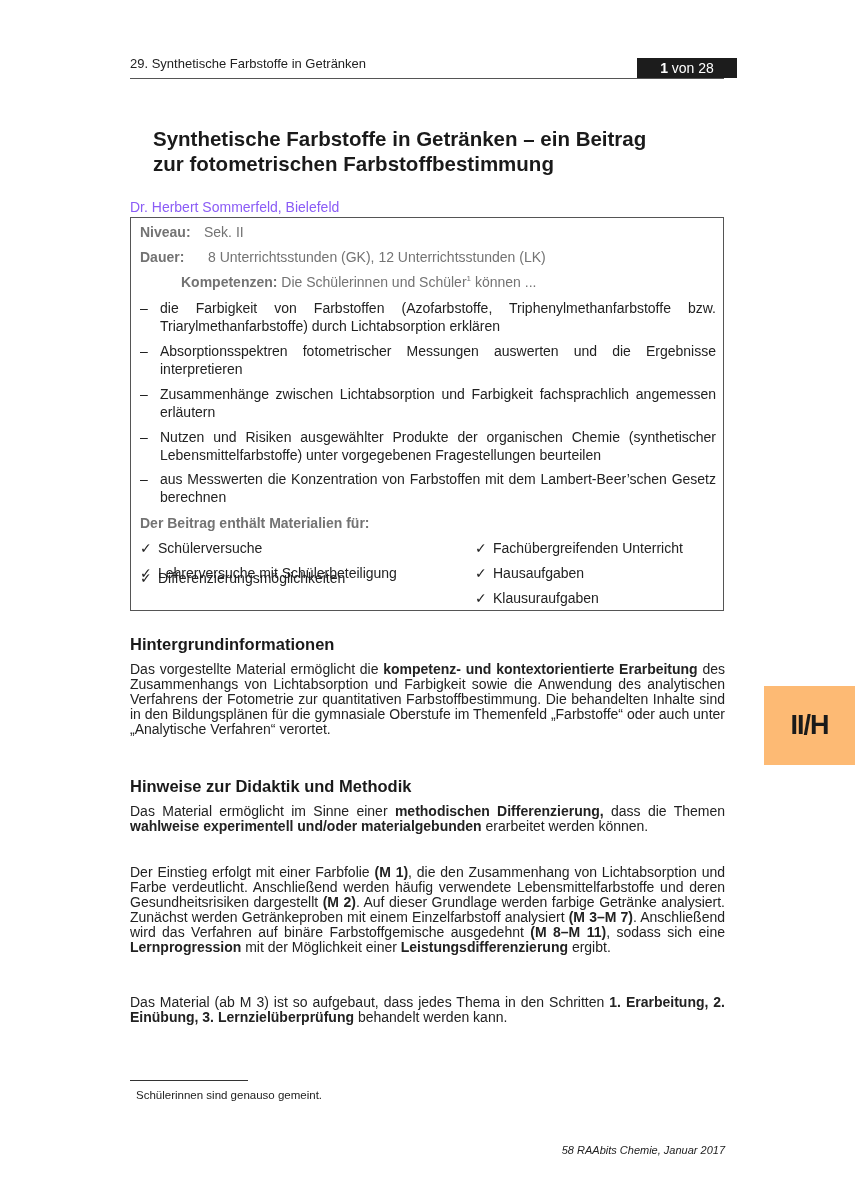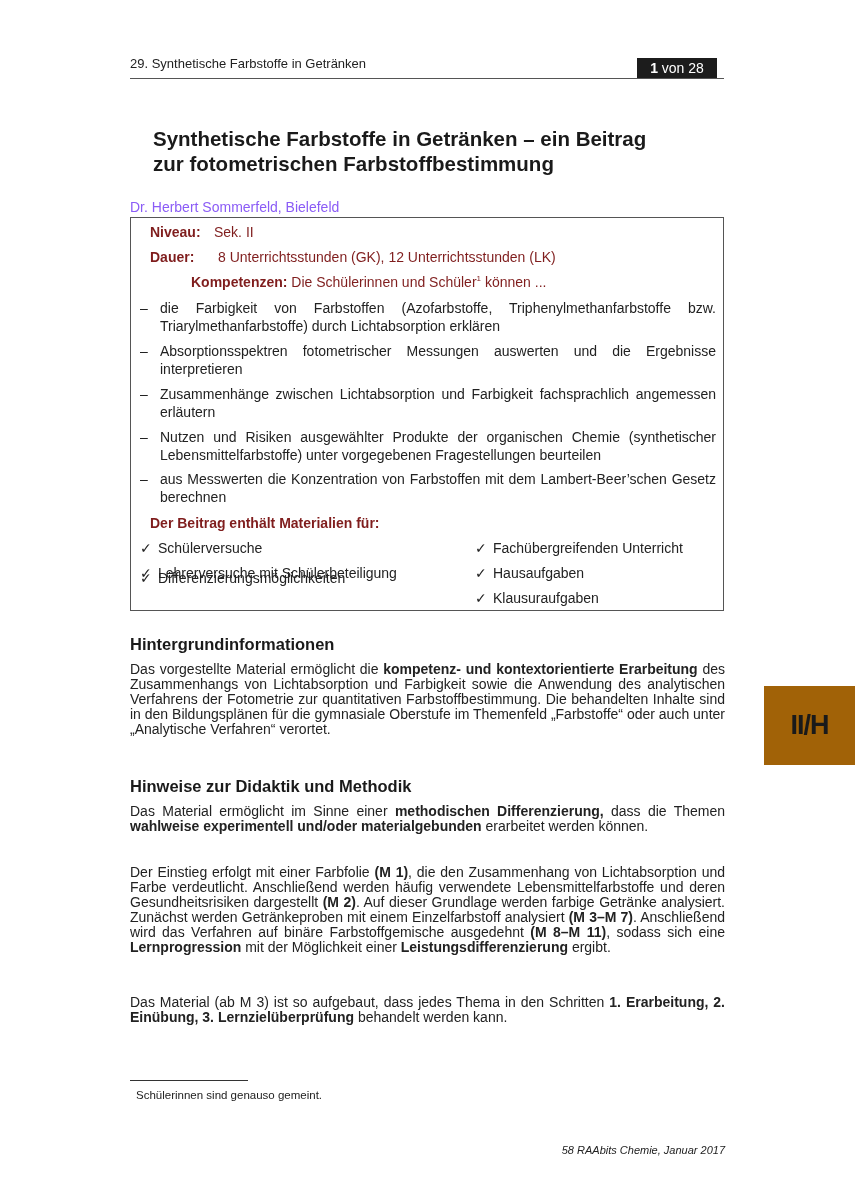--- a/index.html
+++ b/index.html
@@ -4,43 +4,43 @@
 <style>
   html, body { margin: 0; padding: 0; }
   body {
     width: 855px; height: 1200px; background: #ffffff; position: relative; overflow: hidden;
     font-family: "Liberation Sans", "DejaVu Sans", sans-serif; color: #1a1a1a;
   }
   .abs { position: absolute; }
   .header-title { left: 130px; top: 56px; font-size: 13px; color: #222; }
   .header-rule { left: 130px; top: 78px; width: 594px; height: 1px; background: #555; }
   .page-badge {
-    left: 637px; top: 58px; width: 80px; height: 20px; background: #1c1c1c; color: #fff;
+    left: 637px; top: 58px; width: 100px; height: 20px; background: #1c1c1c; color: #fff;
     font-size: 14px; line-height: 21px; text-align: center;
   }
   .page-badge b { font-weight: bold; }
   .title {
     left: 130px; top: 126px; width: 600px; font-size: 20.5px; font-weight: bold; line-height: 25px; color: #1a1a1a; margin-left: 23px;
   }
   .author { left: 130px; top: 199px; font-size: 14px; color: #8b5cf6; }
   .infobox {
     left: 130px; top: 217px; width: 592px; height: 392px; border: 1px solid #555; box-sizing: content-box;
   }
-  .ib-row { position: absolute; left: 19px; font-size: 14px; line-height: 17px; color: #7f1d1d; }
+  .ib-row { position: absolute; left: 9px; font-size: 14px; line-height: 17px; color: #737373; }
   .ib-label { font-weight: bold; display: inline-block; }
   .bullet { position: absolute; left: 9px; width: 576px; font-size: 14px; line-height: 17.5px; color: #222; }
   .bullet .dash { position: absolute; left: 0; top: 0; }
   .bullet .txt { margin-left: 20px; display: block; text-align: justify; }
   .check { position: absolute; font-size: 14px; color: #222; }
   .check .ck { display: inline-block; width: 18px; }
   h2.sec { position: absolute; left: 130px; margin: 0; font-size: 16.5px; font-weight: bold; color: #1a1a1a; }
   .para { position: absolute; left: 130px; width: 595px; font-size: 14px; line-height: 15px; color: #222; text-align: justify; }
   .para b { font-weight: bold; }
   .side-tab {
-    left: 764px; top: 686px; width: 91px; height: 79px; background: #a16207;
+    left: 764px; top: 686px; width: 91px; height: 79px; background: #fdba74;
     font-size: 27px; font-weight: bold; color: #1a1a1a; text-align: center; line-height: 79px; letter-spacing: -1px;
   }
   .fn-rule { left: 130px; top: 1080px; width: 118px; height: 1px; background: #333; }
   .footnote { left: 130px; top: 1087px; width: 595px; font-size: 11.5px; line-height: 16px; color: #222; }
   .footnote sup { font-size: 8px; }
   .footer { left: 520px; top: 1144px; width: 205px; text-align: right; font-size: 11px; font-style: italic; color: #222; }
   sup.fnref { font-size: 8px; vertical-align: super; line-height: 0; }
 </style>
 </head>
 <body>

